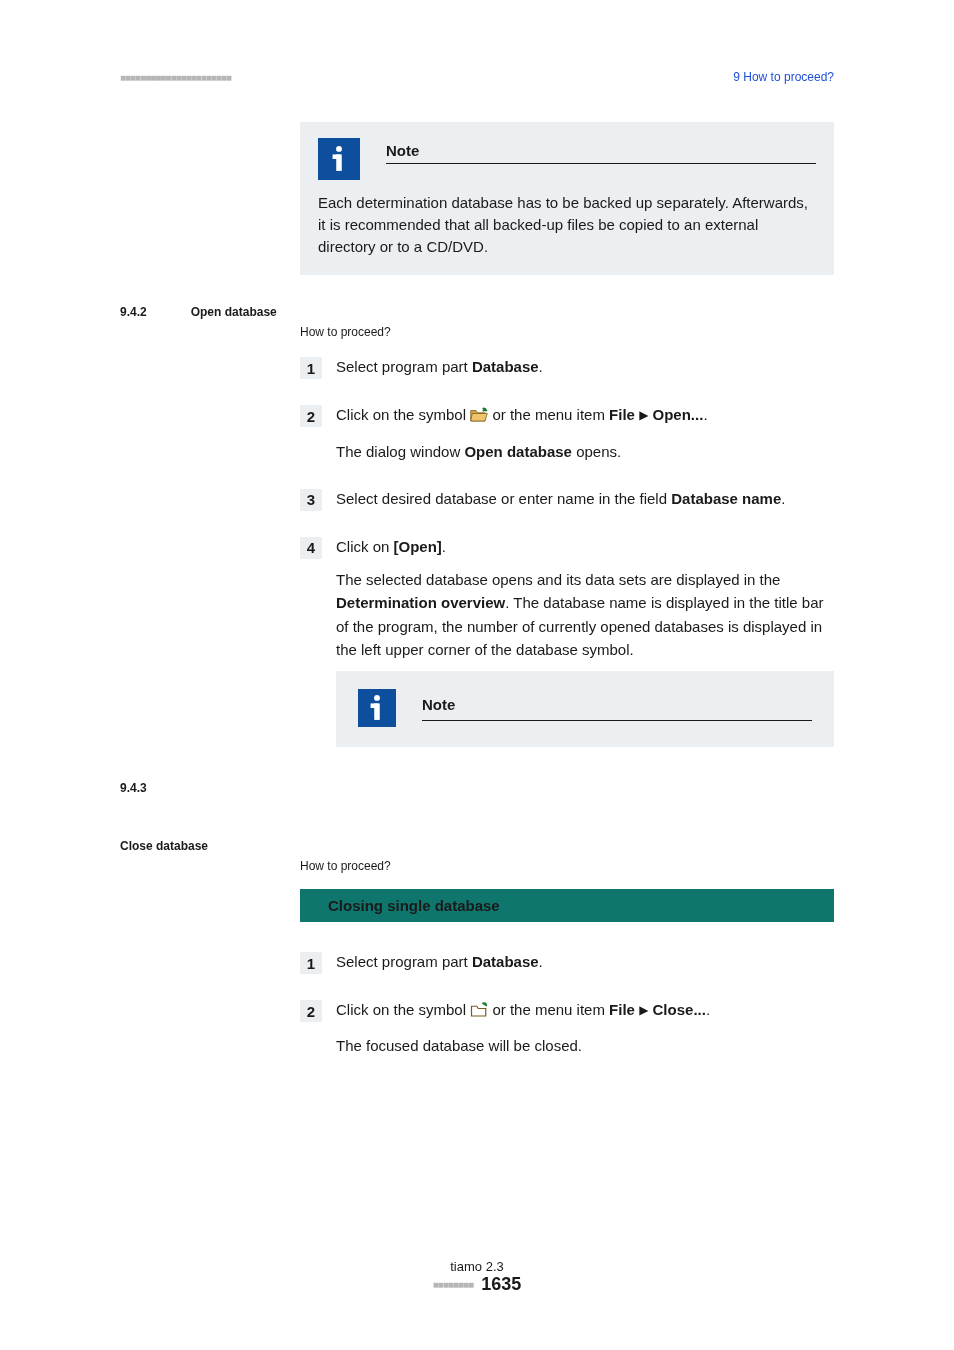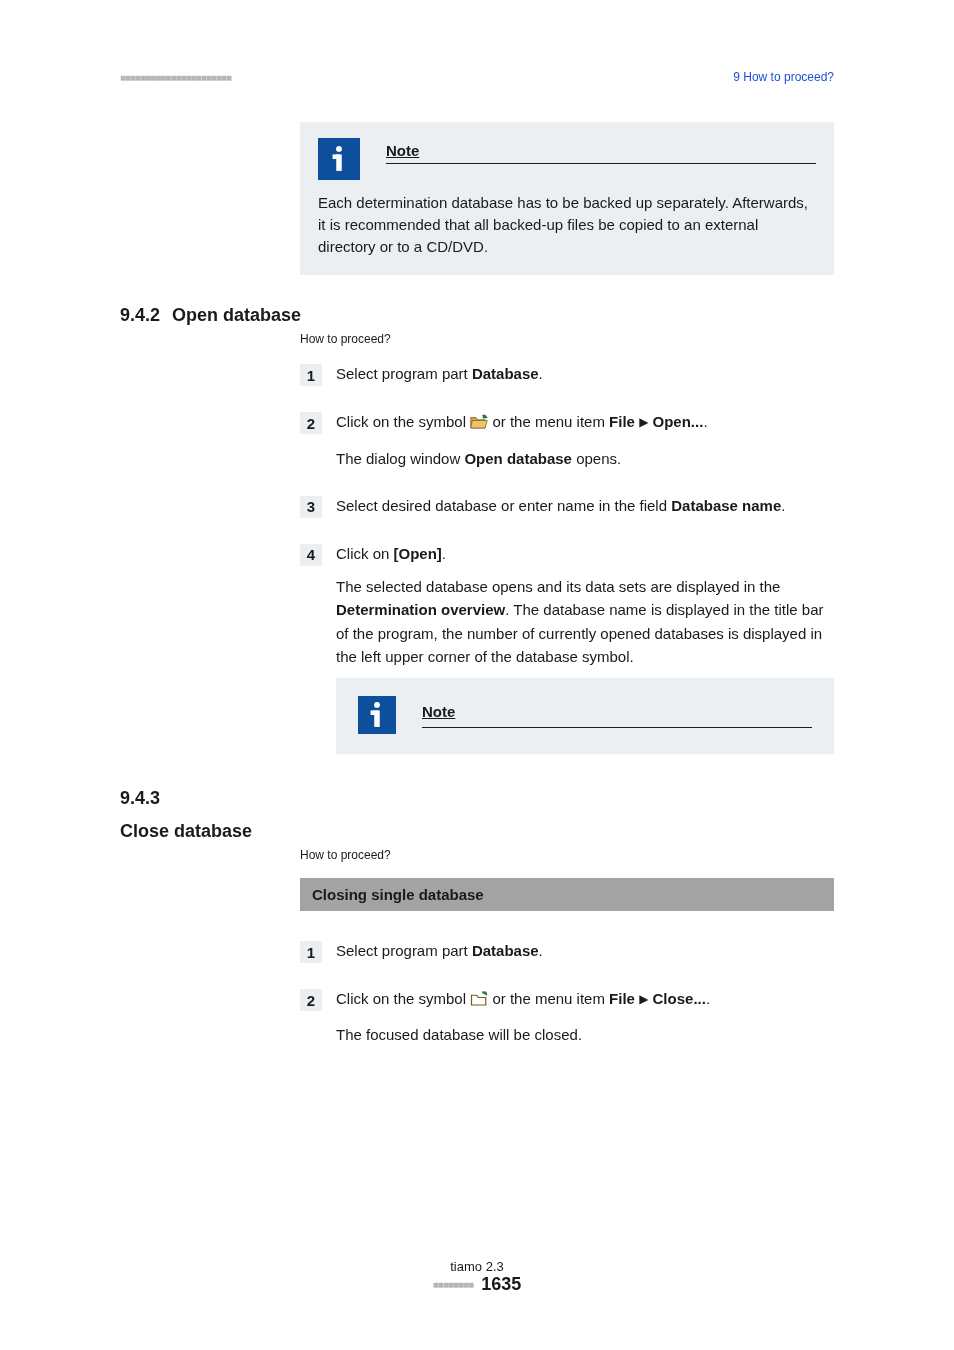--- a/index.html
+++ b/index.html
@@ -52,39 +52,38 @@
     display: flex;
     align-items: center;
     justify-content: center;
     color: #fff;
     flex: 0 0 auto;
   }
   .info-icon svg { width: 22px; height: 30px; }
   .note-title-wrap {
     flex: 1;
     padding-top: 4px;
-    text-decoration: underline;
   }
   .note-title {
     font-weight: 700;
     font-size: 15px;
     padding-bottom: 4px;
     border-bottom: 1px solid #1a1a1a;
     display: block;
   }
   .note-text {
     margin-top: 12px;
     font-size: 15px;
     line-height: 1.45;
   }
   .section-head {
     display: flex;
-    gap: 12px;
-    font-weight: 700;
-    font-size: 18px;
+    gap: 44px;
+    font-weight: 700;
+    font-size: 12px;
     margin-top: 6px;
     margin-bottom: 6px;
   }
   .how-to {
     margin-left: 180px;
     font-size: 12px;
     margin-bottom: 16px;
     margin-top: 4px;
   }
   .step-row {
@@ -117,24 +116,24 @@
   .inline-icon {
     display: inline-block;
     vertical-align: -3px;
   }
   .inline-icon svg { width: 18px; height: 16px; }
   .arrow {
     font-size: 12px;
     vertical-align: 1px;
   }
   .closing-bar {
-    background: #a3a3a3;
-    font-weight: 700;
-    font-size: 15px;
-    padding: 8px 12px;
+    background: #0f766e;
+    font-weight: 700;
+    font-size: 15px;
+    padding: 8px 28px;
     margin-left: 180px;
     margin-bottom: 28px;
   }
   .footer {
     position: absolute;
     bottom: 55px;
     left: 120px;
     right: 120px;
     display: flex;
     justify-content: space-between;

